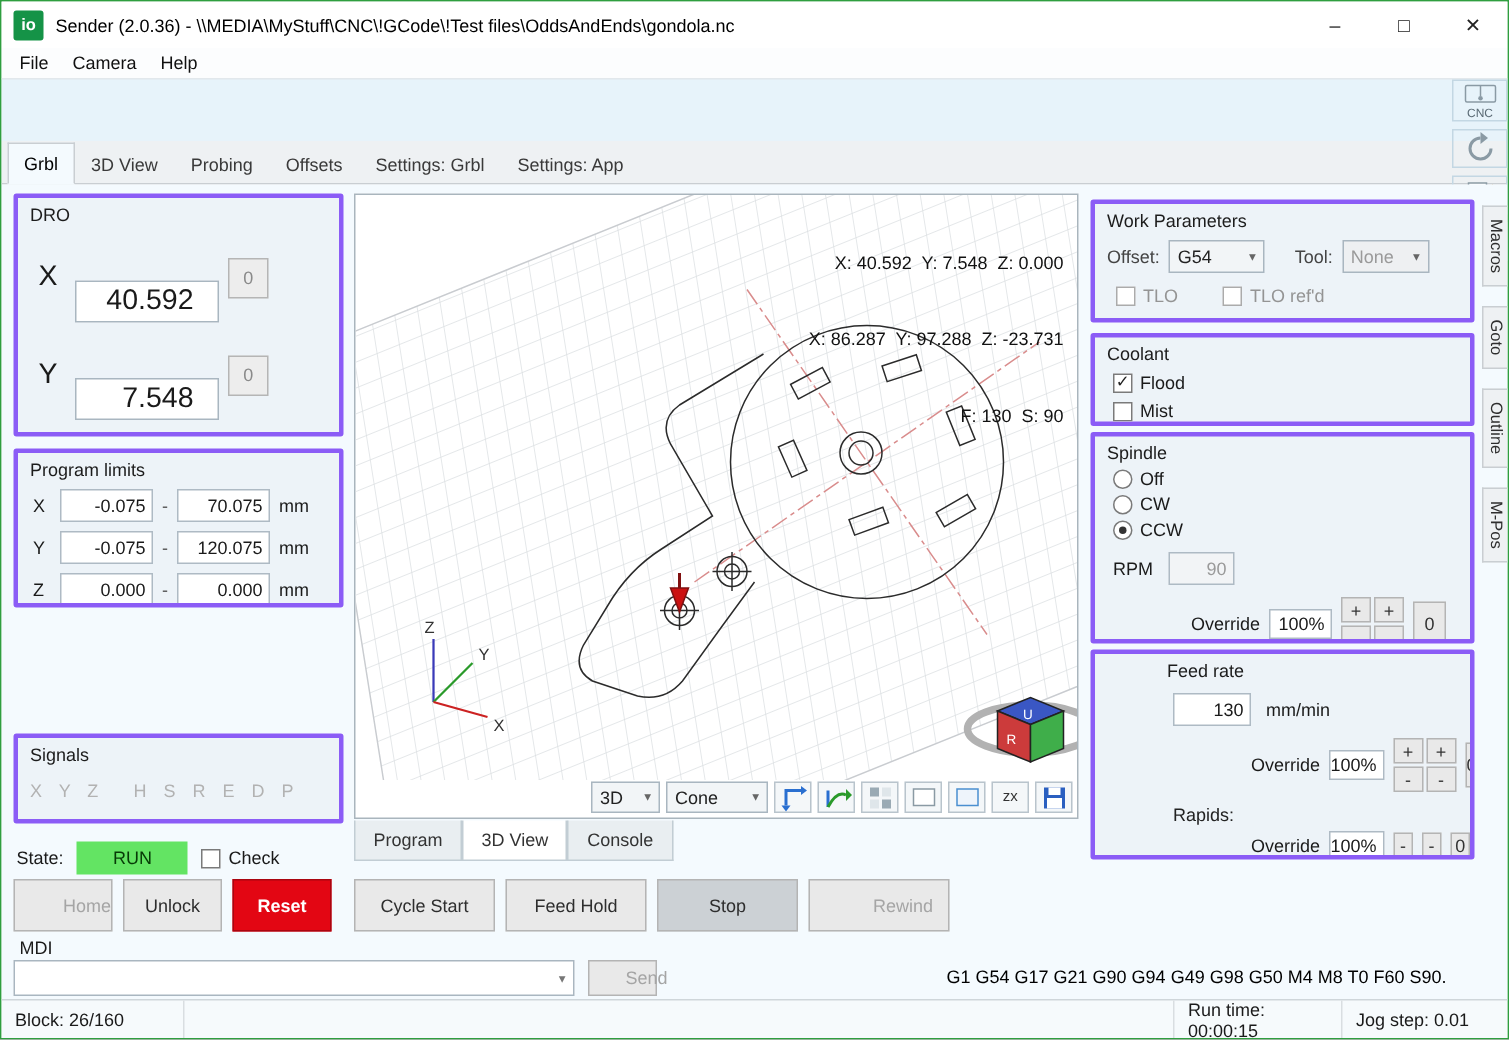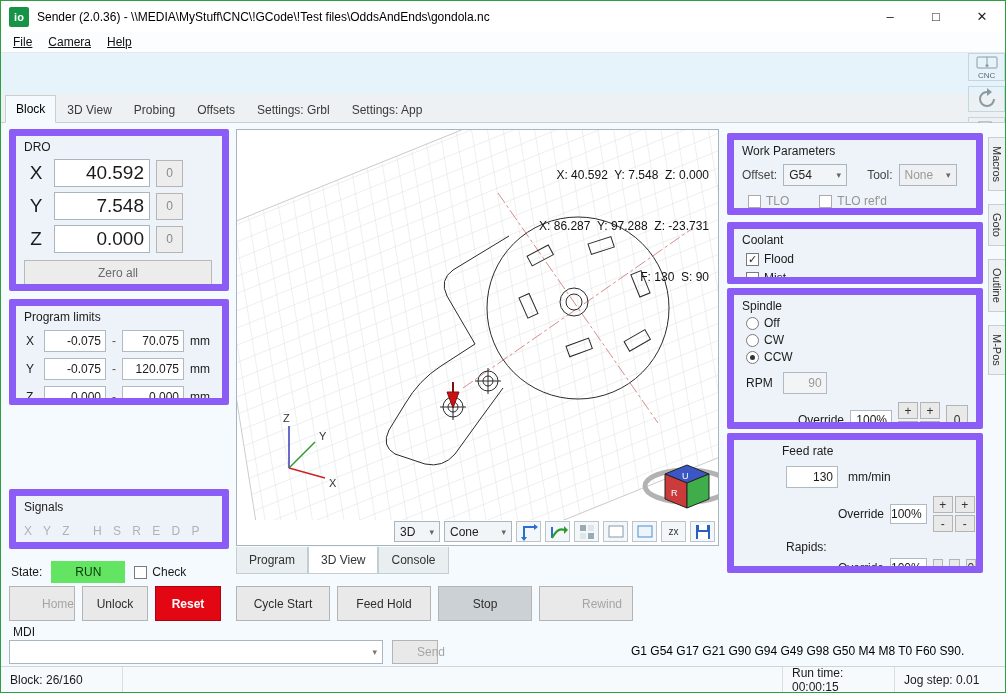--- a/index.html
+++ b/index.html
@@ -13,43 +13,43 @@
   
   .titlebar { display:flex; align-items:center; height:31px; background:#fff; padding-left:8px; gap:8px; }
   .app-icon { width:20px; height:20px; background:#159347; color:#fff; font-weight:bold; font-size:11px;
               display:flex; align-items:center; justify-content:center; border-radius:2px; }
   .title { font-size:12px; color:#000; }
   .win-controls { margin-left:auto; display:flex; height:100%; }
   .win-btn { width:46px; display:flex; align-items:center; justify-content:center; font-size:13px; color:#222; }
 
   
   .menubar { display:flex; height:20px; background:#fcfdfe; padding-left:4px; align-items:center; }
-  .menu-item { padding:2px 8px; color:#111;text-decoration:underline; }
+  .menu-item { padding:2px 8px; color:#111; }
   .toolbar { height:42px; background:#e7f3fa; border-top:1px solid #e2e8ec; display:flex; align-items:flex-end;
              padding-left:7px; gap:5px;flex-direction:column; }
   .tool-btn { width:37px; height:35px; border:1px solid #c3d7e3; background:transparent;
               display:flex; align-items:center; justify-content:center; }
   .tabstrip { height:29px; background:#eef1f3; display:flex; align-items:flex-end; padding-left:4px;
               border-bottom:1px solid #c9ced2; }
   .tab { padding:6px 10px; color:#3a3a3a; border:1px solid transparent; border-bottom:none; margin-bottom:-1px; }
   .tab.active { background:#f4fafe; border-color:#c9ced2; color:#000; border-bottom:1px solid #f4fafe; }
 
   
   .content { position:relative; height:543px; background:#f4fafe; }
-  .group { position:absolute; border:7px solid #8b5cf6; background:#edf3f8; border-radius:2px; overflow:hidden; }
+  .group { position:absolute; border:3px solid #8b5cf6; background:#edf3f8; border-radius:2px; overflow:hidden; }
   .group-title { margin:4px 0 0 8px; color:#1c1c1c; }
 
   
   .dro-group   { left:8px; top:6px;   width:220px; height:162px; }
   .limits-group{ left:8px; top:176px; width:220px; height:106px; }
   .signals-group{left:8px; top:366px; width:220px; height:60px; }
   .dro-row { display:flex; align-items:center; gap:6px; margin:5px 8px 0 8px; }
   .axis-letter { font-size:19px; width:24px; text-align:center; }
   .dro-value { width:96px; height:28px; background:#fff; border:1px solid #a9b6c0; font-size:19px;
-               display:flex; align-items:center; justify-content:flex-end; padding-right:5px; }
+               display:flex; align-items:center; justify-content:flex-end; padding-right:16px;margin-top:32px; }
   .zero-btn { width:27px; height:27px; border:1px solid #b5b5b5; background:#ededed; color:#8a8a8a; }
   .zero-all { display:block; margin:7px 8px 0 8px; width:188px; height:25px;
               border:1px solid #b9b9b9; background:#ececec; color:#6b6b6b; }
 
   .limits-row { display:flex; align-items:center; gap:6px; margin:6px 8px 0 10px; }
   .limit-axis { width:12px; }
   .limit-box { width:62px; height:22px; background:#fff; border:1px solid #aebac4;
                display:flex; align-items:center; justify-content:flex-end; padding-right:4px; }
   .limit-sep { color:#555; }
 
@@ -193,21 +193,21 @@
       <svg width="24" height="24" viewBox="0 0 24 24">
         <rect x="5" y="3" width="12" height="15" fill="#fff" stroke="#8a9aa4"></rect>
         <circle cx="16" cy="16" r="6" fill="#fff" stroke="#8a9aa4"></circle>
         <line x1="13" y1="13" x2="19" y2="19" stroke="#8a9aa4" stroke-width="1.5"></line>
         <line x1="19" y1="13" x2="13" y2="19" stroke="#8a9aa4" stroke-width="1.5"></line>
       </svg>
     </button>
   </div>
 
   <div class="tabstrip">
-    <div class="tab active">Block</div>
+    <div class="tab active">Grbl</div>
     <div class="tab">3D View</div>
     <div class="tab">Probing</div>
     <div class="tab">Offsets</div>
     <div class="tab">Settings: Grbl</div>
     <div class="tab">Settings: App</div>
   </div>
 
   <div class="content">
 
     <div class="group dro-group">

